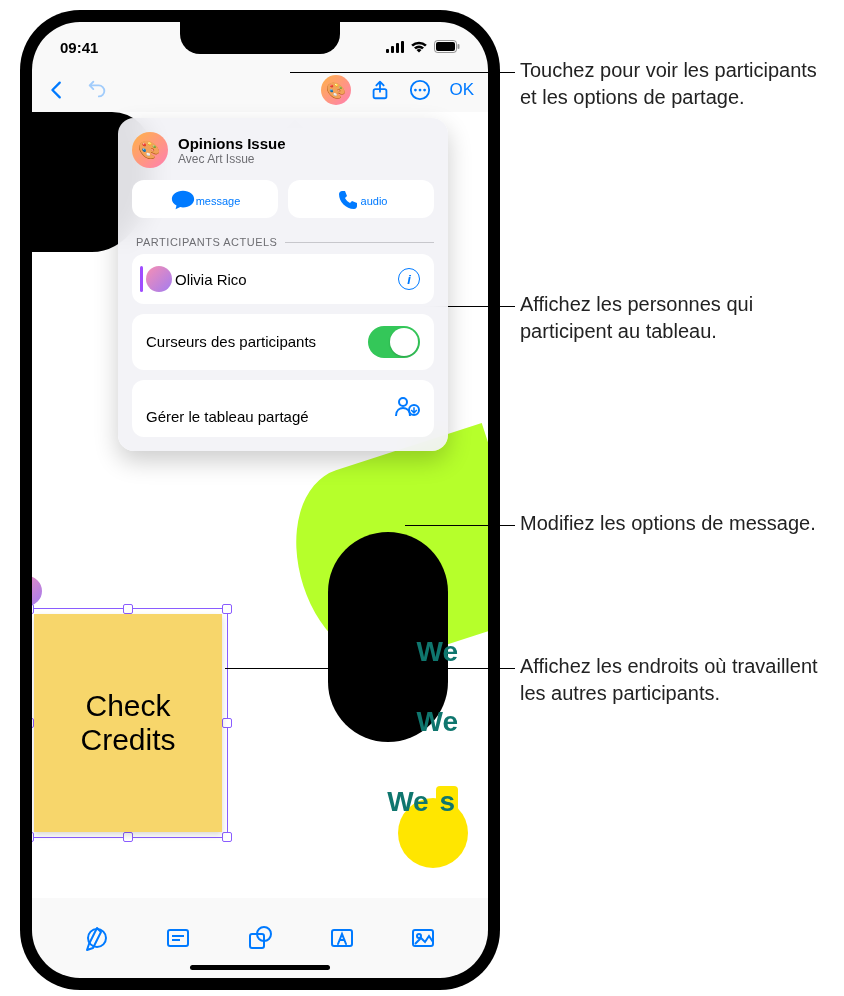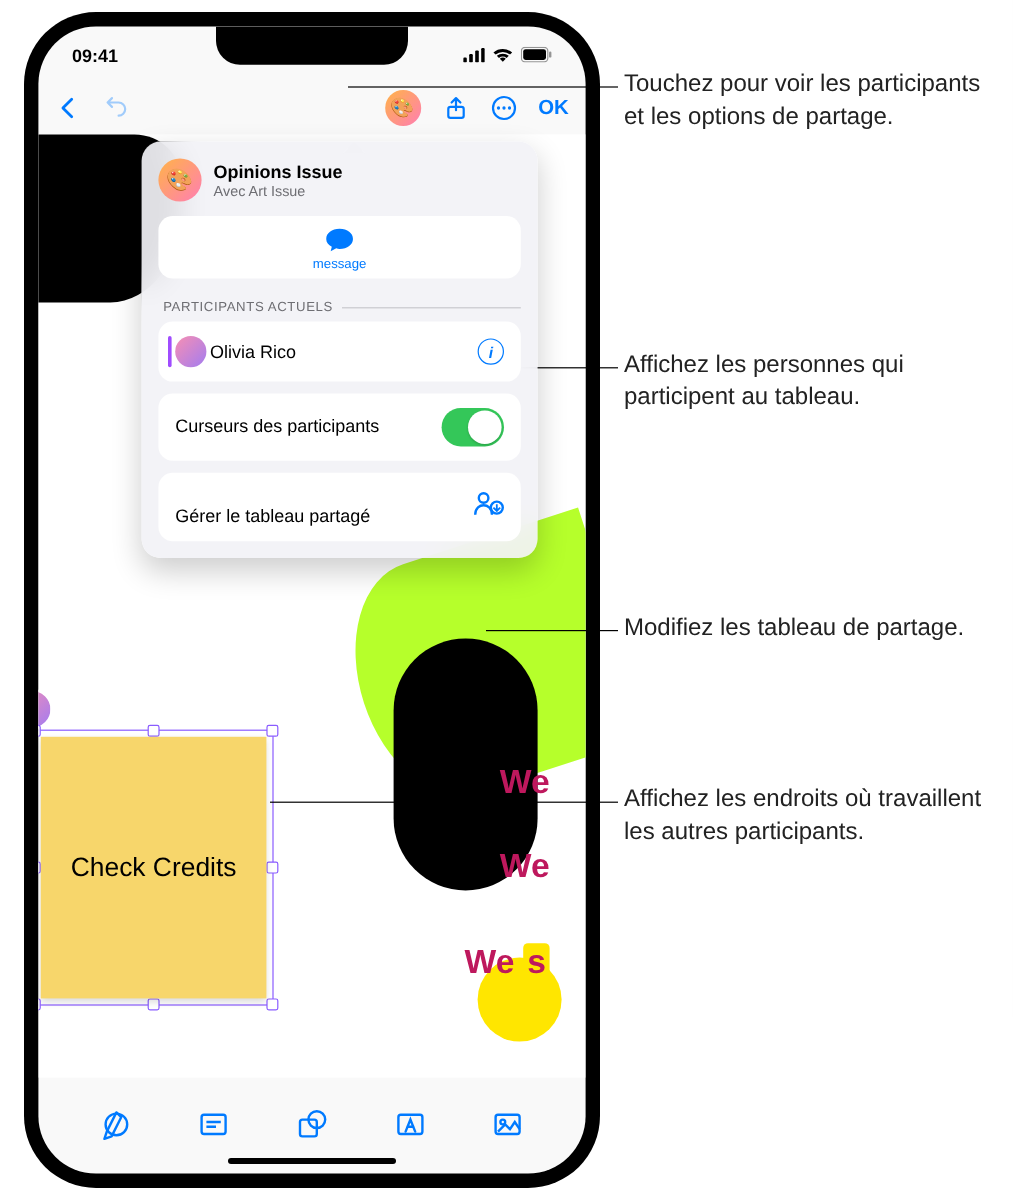--- a/index.html
+++ b/index.html
@@ -60,21 +60,21 @@
   .tb-left, .tb-right { display: flex; align-items: center; gap: 18px; }
   .tb-btn { color: #007aff; font-size: 17px; display:flex; align-items:center; justify-content:center; }
   .tb-btn svg { width: 22px; height: 22px; }
   .undo-btn { opacity: .35; }
   .avatar-btn {
     width: 30px; height: 30px; border-radius: 50%;
     background: linear-gradient(135deg,#ffb347,#ff7eb3);
     display:flex; align-items:center; justify-content:center;
     font-size:16px;
   }
-  .ok-btn { font-size:17px; font-weight:700; color:#007aff; }
+  .ok-btn { font-size:17px; font-weight:400; color:#007aff; }
 
   
   .canvas {
     position: absolute; top: 90px; left:0; right:0; bottom: 80px;
     background: #fff;
   }
   .shape-black1 {
     position:absolute; top:0; left:-40px; width:160px; height:140px;
     background:#000; border-radius: 0 40px 60px 0 / 0 40px 80px 0;
   }
@@ -86,21 +86,21 @@
   .shape-black2 {
     position:absolute; top:420px; right:40px; width:120px; height:210px;
     background:#000; border-radius: 60px;
   }
   .shape-yellow {
     position:absolute; bottom:30px; right:20px; width:70px; height:70px;
     background:#ffe600; border-radius:50%;
   }
   .we-text {
     position:absolute; right:30px; font-weight:800; font-size:28px;
-    color:#be185d;
+    color:#0f766e;
   }
   .we1 { bottom: 230px; }
   .we2 { bottom: 160px; }
   .we3 { bottom: 80px; }
   .we3 .s { background:#ffe600; padding:0 3px; border-radius:4px;}
 
   
   .sticky-wrap {
     position:absolute; left:-4px; bottom:60px;
     width: 200px; height: 230px;
@@ -117,21 +117,21 @@
   .h-bl{bottom:-5px;left:-5px}.h-br{bottom:-5px;right:-5px}
   .h-t{top:-5px;left:calc(50% - 5px)}
   .h-b{bottom:-5px;left:calc(50% - 5px)}
   .h-l{left:-5px;top:calc(50% - 5px)}
   .h-r{right:-5px;top:calc(50% - 5px)}
   .sticky {
     position:absolute; inset:6px;
     background:#f7d66b;
     box-shadow: 0 3px 6px rgba(0,0,0,.15);
     display:flex; align-items:center; justify-content:center;
-    font-size:22px; font-weight:500; text-align:center;
+    font-size:30px; font-weight:500; text-align:center;
     padding:14px;
   }
   .cursor-avatar {
     position:absolute; top:-34px; left:-18px;
     width:34px; height:34px; border-radius:50%;
     background: linear-gradient(135deg,#f78fb3,#a37cf0);
     border:2px solid #fff;
   }
 
   
@@ -168,21 +168,21 @@
     background: linear-gradient(135deg,#ffb347,#ff7eb3);
     display:flex;align-items:center;justify-content:center;font-size:18px;
   }
   .pop-title { font-size:15px; font-weight:700; }
   .pop-sub { font-size:12px; color:#6e6e73; }
   .contact-row {
     display:flex; gap:10px; margin-top:12px;
   }
   .contact-btn {
     flex:1; background:#fff; border-radius:12px;
-    display:flex; flex-direction:column; align-items:center;
+    display:flex; flex-direction:row; align-items:center;
     justify-content:center; padding:8px 0 6px;
     color:#007aff;
   }
   .contact-btn svg { width:26px; height:24px; }
   .contact-lbl { font-size:11px; margin-top:2px; }
   .section-label {
     font-size:11px; font-weight:500; color:#6e6e73;
     letter-spacing:.5px; margin:18px 0 6px 4px;
     text-transform:uppercase;
     display:flex; align-items:center; gap:8px;text-align:right;
@@ -329,20 +329,26 @@
           <div class="pop-sub">Avec Art Issue</div>
         </div>
       </div>
       <div class="contact-row">
         <div class="contact-btn">
           <svg viewBox="0 0 28 24">
               <path d="M14 2 C7 2 2 6 2 11 C2 14 4 16.5 7 18 L6 22 L11 19.5 C12 19.8 13 20 14 20 C21 20 26 16 26 11 C26 6 21 2 14 2 Z" fill="#007aff"></path>
             </svg>
           <span class="contact-lbl">message</span>
         </div>
+        <div class="contact-btn">
+          <svg viewBox="0 0 24 24">
+              <path d="M6 3 C5 3 3 4 3 6 C3 14 10 21 18 21 C20 21 21 19 21 18 L21 15 L16 13 L14 15 C12 14 10 12 9 10 L11 8 L9 3 Z" fill="#007aff"></path>
+            </svg>
+          <span class="contact-lbl">audio</span>
+        </div>
       </div>
 
       <div class="section-label">PARTICIPANTS ACTUELS</div>
       <div class="card">
         <div class="pbar"></div>
         <div class="pavatar"></div>
         <div class="pname">Olivia Rico</div>
         <div class="info-i">i</div>
       </div>
 
@@ -403,16 +409,16 @@
   </div>
 </div>
 
 <div class="callout-line" style="top:72px;left:290px;width:225px;"></div>
 <div class="callout" style="top:57px;">Touchez pour voir les participants et les options de partage.</div>
 
 <div class="callout-line" style="top:306px;left:313px;width:202px;"></div>
 <div class="callout" style="top:291px;">Affichez les personnes qui participent au tableau.</div>
 
 <div class="callout-line" style="top:525px;left:405px;width:110px;"></div>
-<div class="callout" style="top:510px;">Modifiez les tableau de partage.</div>
+<div class="callout" style="top:510px;">Modifiez les options de message.</div>
 
 <div class="callout-line" style="top:668px;left:225px;width:290px;"></div>
 <div class="callout" style="top:653px;">Affichez les endroits où travaillent les autres participants.</div>
 
 </body></html>

